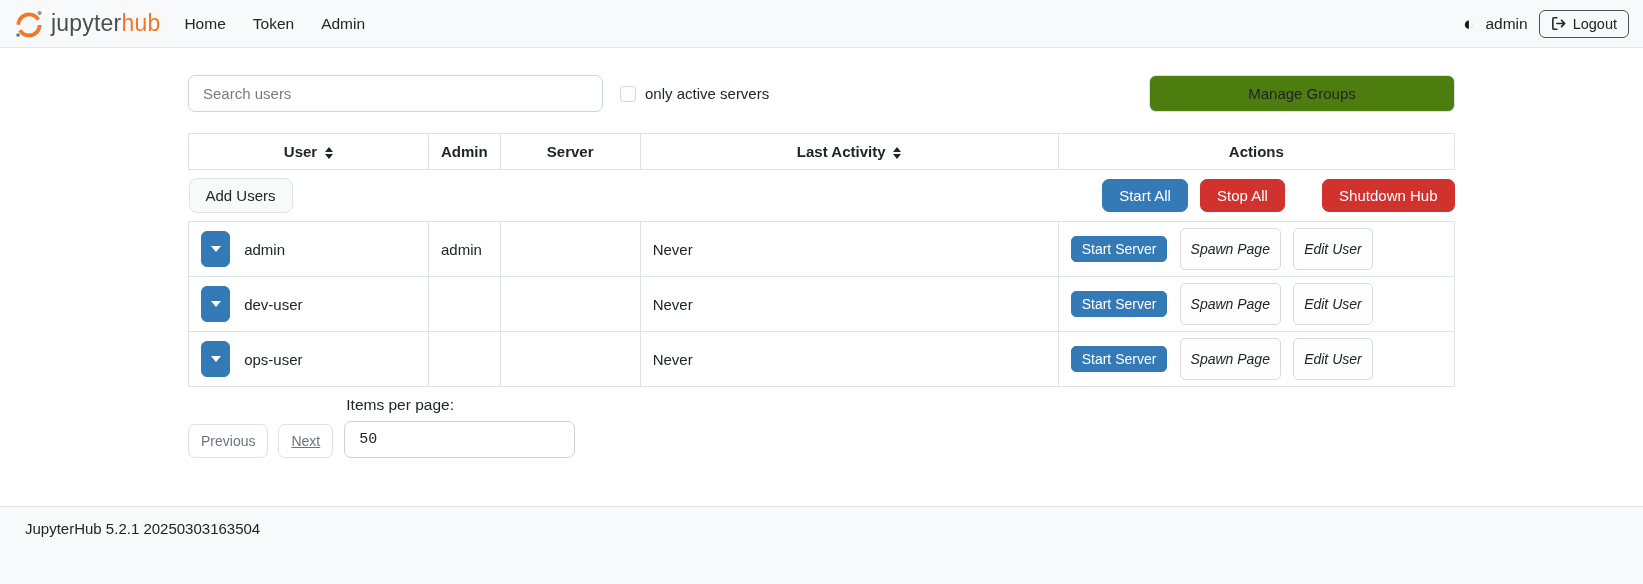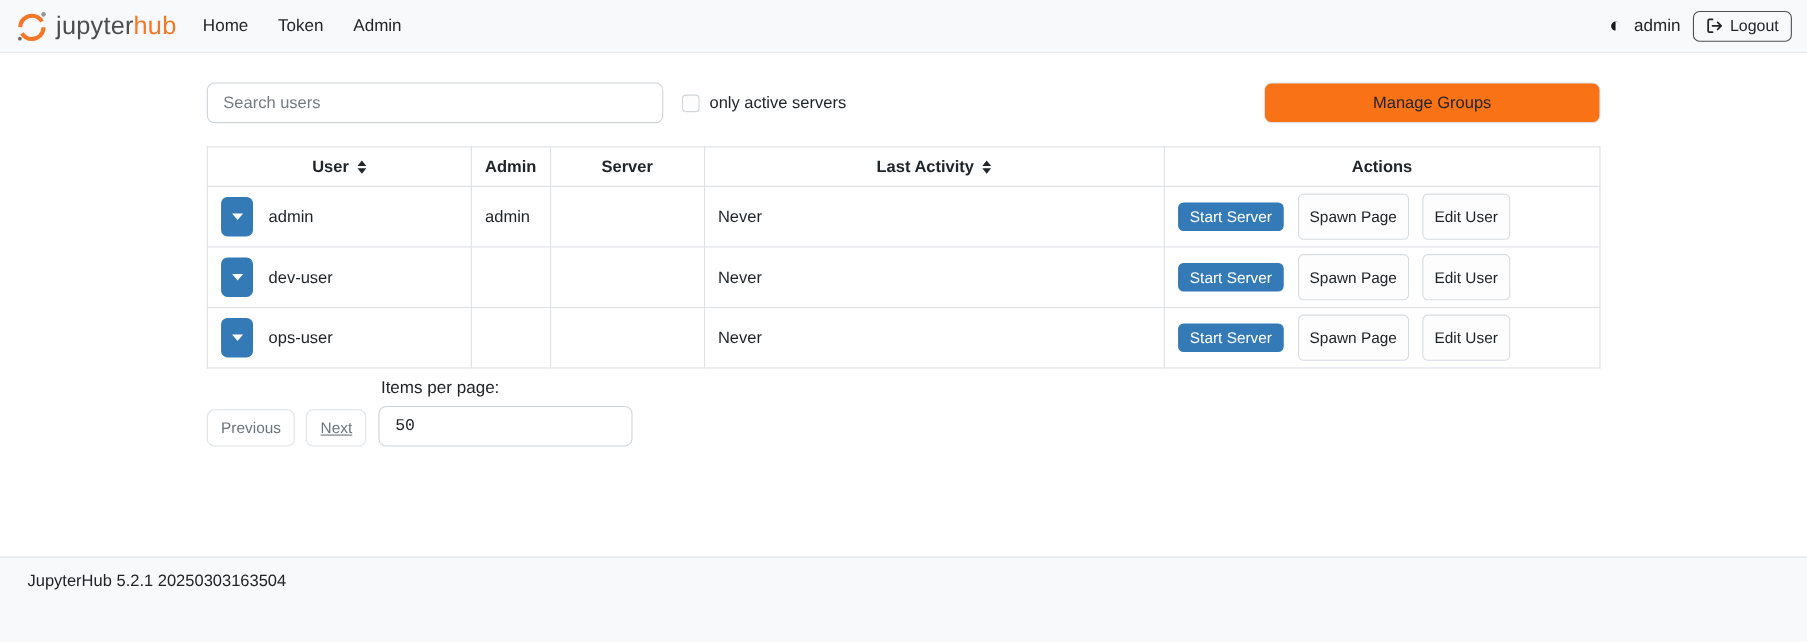--- a/index.html
+++ b/index.html
@@ -33,21 +33,21 @@
   .controls { margin-top:27px; display:flex; align-items:center; }
   .search-input {
     width:415px; height:37px; padding:0 14px; border:1px solid #ced4da;
     border-radius:7px; font-size:15px; font-family:inherit; color:#212529; outline:none;
   }
   .search-input::placeholder { color:#767b80; }
   .cb { appearance:none; -webkit-appearance:none; width:16px; height:16px; margin-left:17px;
     border:1px solid #d0d5da; border-radius:3.5px; background:#fdfdfe; cursor:pointer; }
   .cb-label { margin-left:9px; font-size:15px; cursor:pointer; }
   .manage-groups-btn {
-    margin-left:auto; width:306px; height:37px; background:#f97316;
+    margin-left:auto; width:306px; height:37px; background:#4d7c0f;
     border:1px solid #dee2e6; border-radius:7px; font-size:15px; color:#212529;
     font-family:inherit; cursor:pointer;
   }
   
   table.users { margin-top:21px; width:100%; border-collapse:collapse; font-size:15px; }
   table.users th {
     text-align:center; font-weight:bold; padding:9px 12px;
     border:1px solid #dee2e6; white-space:nowrap;
   }
   .sort-icon { display:inline-flex; flex-direction:column; gap:2px; margin-left:8px; vertical-align:middle; cursor:pointer; }
@@ -76,21 +76,21 @@
     vertical-align:middle; cursor:pointer;
   }
   .caret-down { width:0; height:0; border-left:5px solid transparent; border-right:5px solid transparent; border-top:6px solid #fff; }
   .user-name { margin-left:10px; vertical-align:middle; }
   .btn-sm-primary {
     background:#337ab7; border:1px solid #337ab7; border-radius:5px;
     padding:4px 10px; font-size:14px; color:#fff;
   }
   .btn-sm-light {
     background:#fdfdfd; border:1px solid #d8dcdf; border-radius:5px;
-    padding:12px 10px; font-size:14px; color:#212529; margin-left:8px;
+    padding:12px 10px; font-size:14px; color:#212529; margin-left:8px;font-style:italic;
   }
   
   .summary { margin-top:21px; font-size:15.5px; }
   .pagination-row { margin-top:9px; display:flex; align-items:flex-end; }
   .btn-page {
     background:#fff; border:1px solid #dee2e6; border-radius:7px;
     padding:8px 12px; font-size:14px; color:#6c757d;
   }
   .btn-page + .btn-page { margin-left:10px;text-decoration:underline; }
   .ipp-col { margin-left:11px; display:flex; flex-direction:column; }
@@ -168,20 +168,30 @@
         <th>Admin</th>
         <th>Server</th>
         <th>
           <span>Last Activity</span><span class="sort-icon">
               <span class="tri-up"></span>
               <span class="tri-down"></span>
             </span>
         </th>
         <th>Actions</th>
       </tr>
+      <tr class="bulk-row">
+        <td colspan="2">
+          <button class="btn btn-light">Add Users</button>
+        </td>
+        <td colspan="3" class="right">
+          <button class="btn btn-primary">Start All</button>
+          <button class="btn btn-danger ml8">Stop All</button>
+          <button class="btn btn-danger ml33">Shutdown Hub</button>
+        </td>
+      </tr>
     </thead>
     <tbody>
       <tr class="data-row">
         <td>
           <span class="dd-toggle">
               <span class="caret-down"></span>
             </span>
           <span class="user-name">admin</span>
         </td>
         <td>admin</td>

